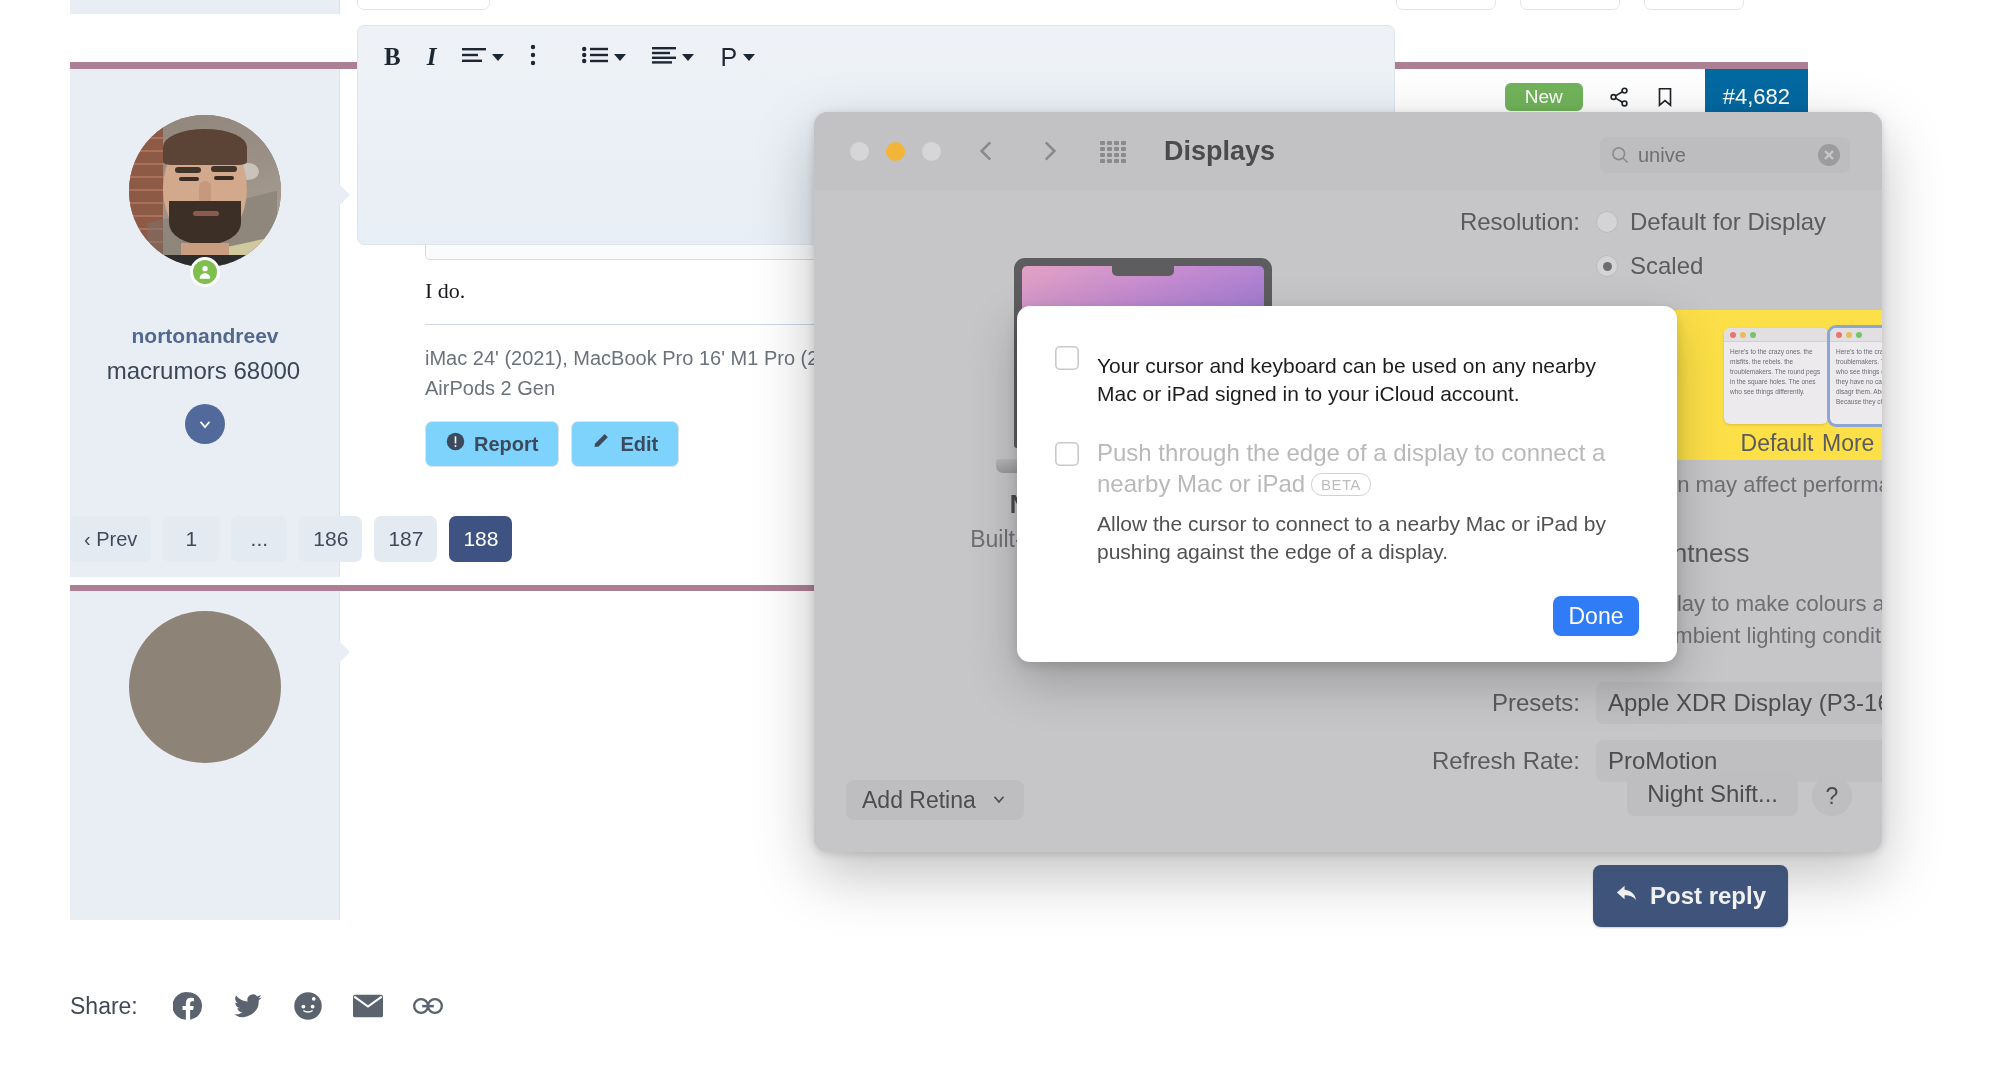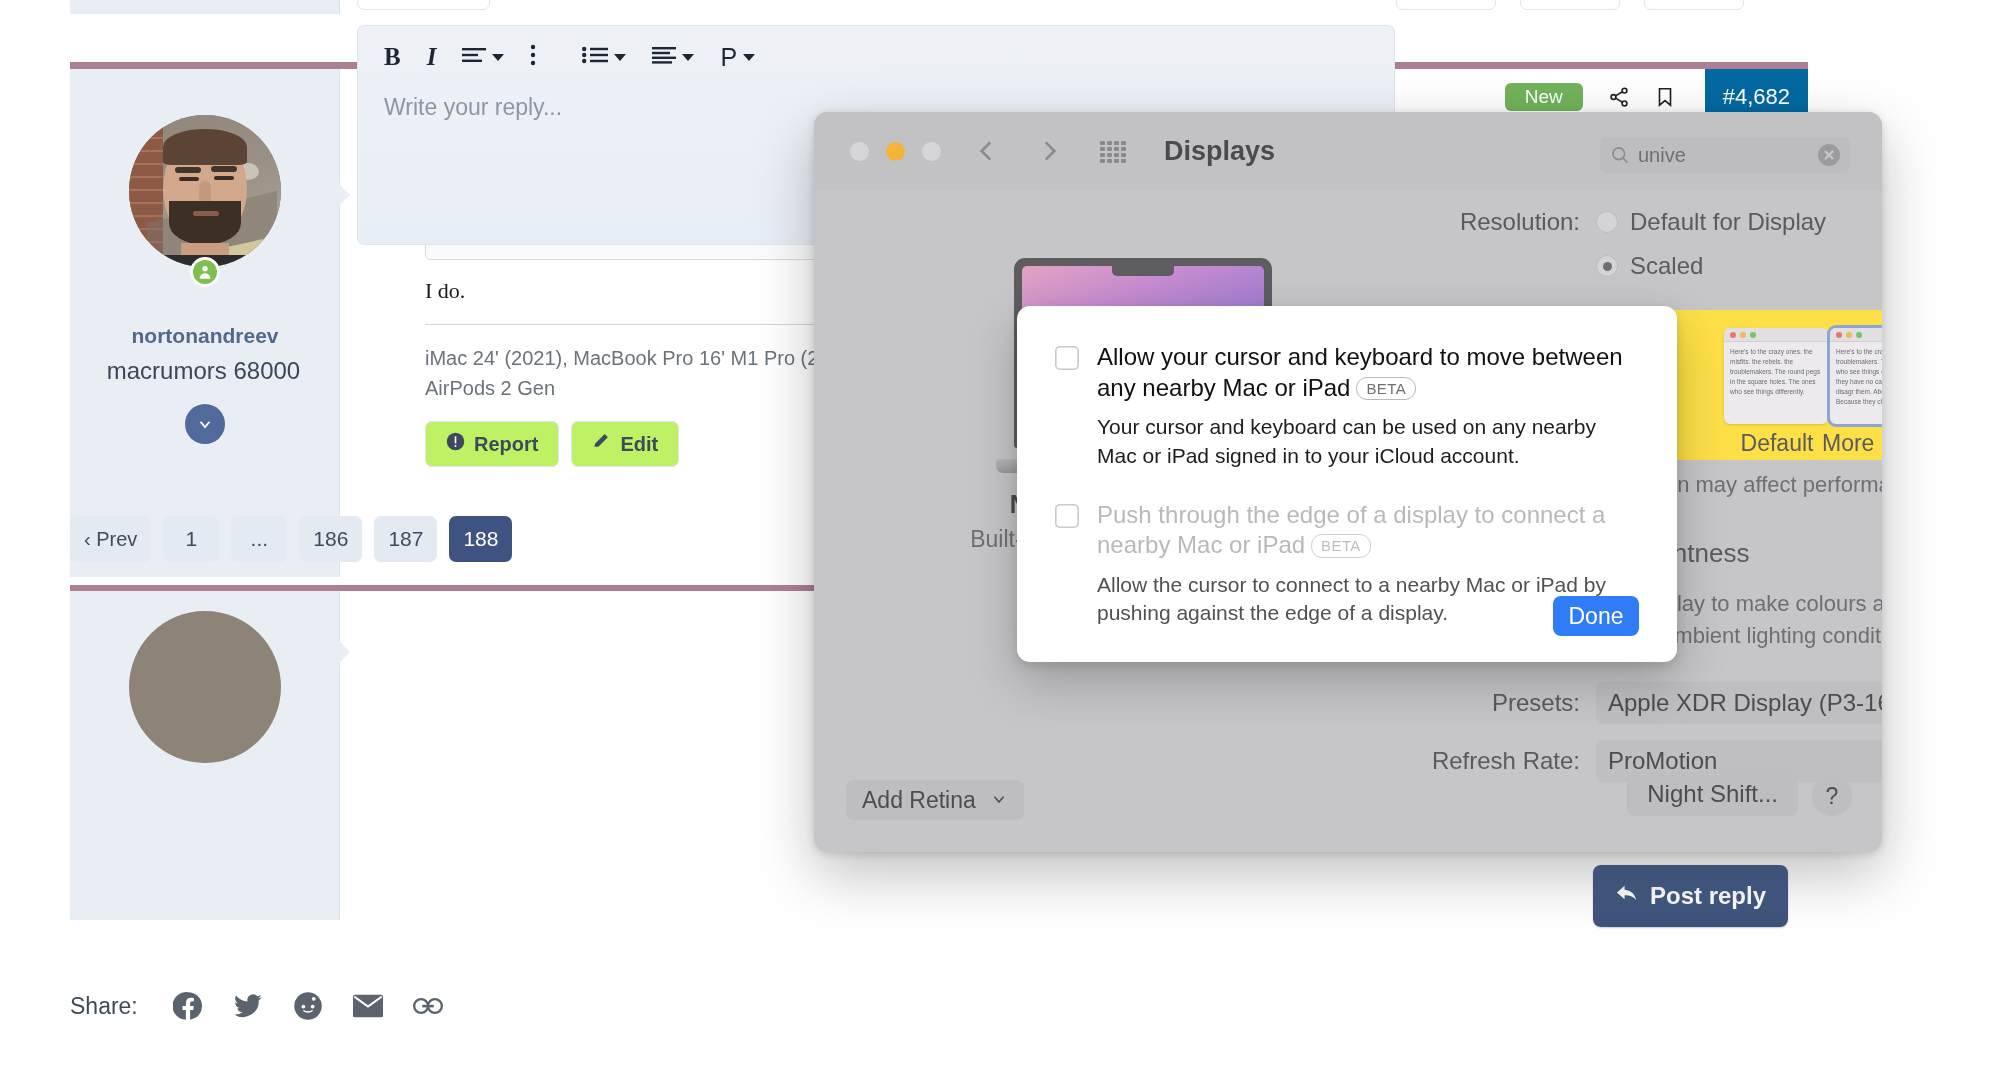--- a/index.html
+++ b/index.html
@@ -97,21 +97,21 @@
   .quote-head .reply-arrow { font-size:20px; color:#333; }
   .quote-text { padding:16px 24px 18px 24px; font-size:21px; color:#1c1f24; }
   .post-text { margin-top:18px; font-size:22px; color:#16191d; font-family:"Liberation Serif", serif; }
 
   .sig-divider { margin-top:20px; width:1050px; height:1px; background:#ccd7e3; }
   .signature { margin-top:18px; width:980px; font-size:20px; line-height:1.5; color:#6b727c; }
 
   .post-actions { margin-top:18px; display:flex; gap:12px; }
   .pa-btn {
     height:46px; padding:0 20px; border:1px solid #dde4ee; border-radius:7px;
-    background:#bef264; display:flex; align-items:center; gap:9px;
+    background:#7dd3fc; display:flex; align-items:center; gap:9px;
     font-size:20px; font-weight:700; color:#3d4a5d; cursor:pointer;
   }
   .pa-btn svg { width:19px; height:19px; fill:#3d4a5d; }
 
   .msg-meta { position:absolute; right:0; top:7px; display:flex; align-items:center; height:56px; }
   .badge-new {
     background:#71b35a; color:#fff; font-size:19px; font-weight:400;
     padding:3px 20px; border-radius:6px; margin-right:16px;
   }
   .meta-icon { width:40px; height:40px; display:flex; align-items:center; justify-content:center; margin-right:6px; cursor:pointer;}
@@ -511,21 +511,20 @@
               <rect x="0" y="15.2" width="20" height="2.4"></rect>
             </svg>
         </span>
         <span class="caret"></span>
       </span>
       <span class="tb-item">
         <span class="tb-p">P</span>
         <span class="caret"></span>
       </span>
     </div>
-    <div class="editor-area">Write your reply...</div>
   </div>
 
 
   <div class="post-reply">
     <span>
       <svg viewBox="0 0 24 24">
           <path d="M10 4L2 11l8 7v-4.2c6 0 9.6 1.6 12 5.2-1-5.6-4.4-10-12-10.8z"></path>
         </svg>
     </span>
     <span>Post reply</span>
@@ -727,23 +726,20 @@
         <div class="night-shift">Night Shift...</div>
         <div class="help-btn">?</div>
       </div>
     </div>
   </div>
 
   <div class="sheet">
     <div class="chk-row">
       <span class="chk"></span>
       <div style="flex:1">
-        <div class="chk-main">
-          <span>Allow your cursor and keyboard to move between any nearby Mac or iPad</span><span class="beta">BETA</span>
-        </div>
         <div class="chk-desc">Your cursor and keyboard can be used on any nearby Mac or iPad signed in to your iCloud account.</div>
       </div>
     </div>
 
     <div class="chk-row sheet-block2">
       <span class="chk"></span>
       <div style="flex:1">
         <div class="chk-main dim">
           <span>Push through the edge of a display to connect a nearby Mac or iPad</span><span class="beta dim">BETA</span>
         </div>

